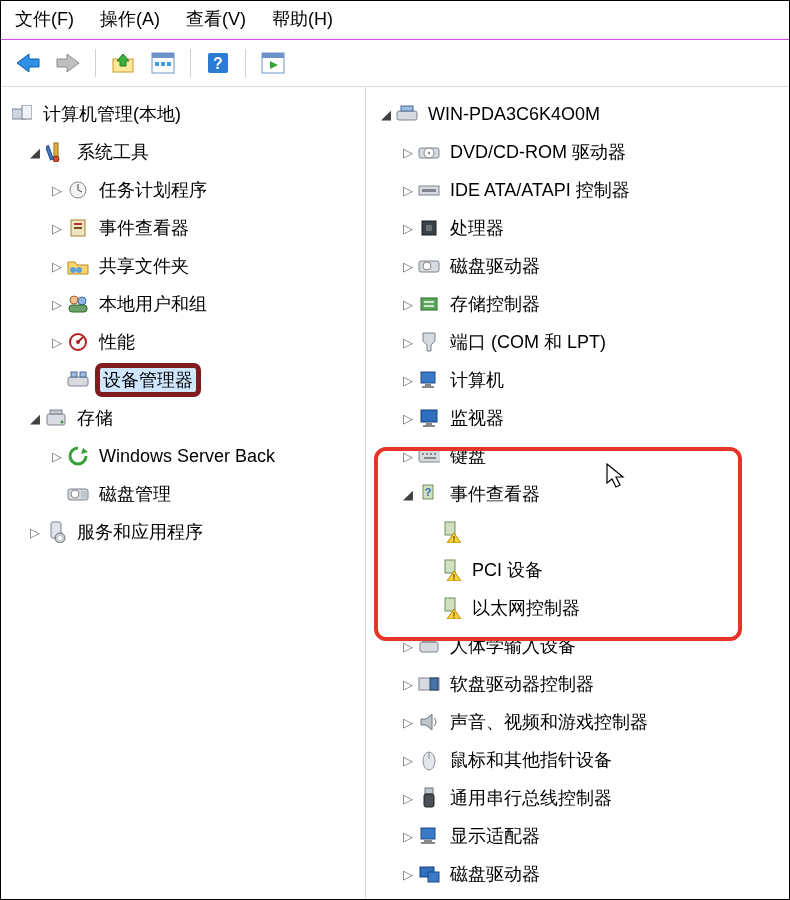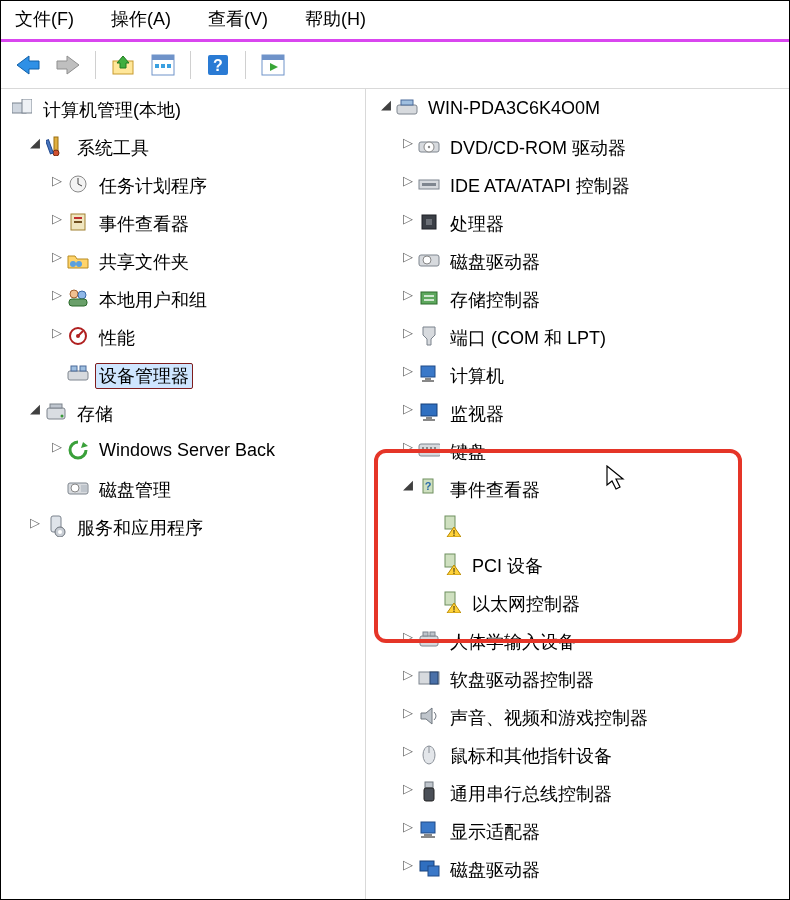--- a/index.html
+++ b/index.html
@@ -1,31 +1,31 @@
 <!DOCTYPE html>
 <html><head>
 <meta charset="utf-8">
 <style>
 html,body{margin:0;padding:0;font-family:"Microsoft YaHei","SimSun",Arial,sans-serif;font-size:18px;color:#000;background:#fff}
 .window{width:790px;height:900px;box-sizing:border-box;border:1px solid #000;display:flex;flex-direction:column;overflow:hidden}
-.menubar{display:flex;gap:37px;padding:6px 14px 8px 14px;border-bottom:3px solid #d946ef}
+.menubar{display:flex;gap:26px;padding:6px 14px 8px 14px;border-bottom:1px solid #d946ef}
 .menuitem{cursor:default}
 .toolbar{display:flex;align-items:center;gap:6px;padding:8px 10px;border-bottom:1px solid #d9d9d9}
 .tbtn{width:34px;height:30px;display:flex;align-items:center;justify-content:center}
 .tsep{width:1px;height:28px;background:#d0d0d0;margin:0 4px}
 .panes{flex:1;display:flex;min-height:0}
 .left{width:365px;border-right:1px solid #d9d9d9;padding:8px 4px 8px 8px;box-sizing:border-box;overflow:hidden;white-space:nowrap}
 .right{flex:1;padding:8px 4px 8px 8px;box-sizing:border-box;overflow:hidden;white-space:nowrap;position:relative}
-.row{display:flex;align-items:flex-start;height:38px}
+.row{display:flex;align-items:center;height:38px}
 .arrow{width:16px;display:inline-flex;justify-content:center;color:#6b6b6b;font-size:13px}
 .arrow.open{color:#404040}
 .sp{display:inline-block}
 .icon{width:22px;height:22px;margin:0 6px 0 2px;display:inline-flex;align-items:center;justify-content:center}
 .lbl{padding:1px 4px}
-.sel{background:#cfe6ff;border:1px solid #7f1d1d;border-radius:2px;padding:0 3px}
+.sel{background:#cfe6ff;border:5px solid #7f1d1d;border-radius:7px;padding:0 3px}
 .hlbox{position:absolute;border:4px solid #e53528;border-radius:12px;left:8px;top:360px;width:360px;height:186px;pointer-events:none}
 .cursor{position:absolute;left:240px;top:376px;pointer-events:none}
 svg{display:block}
 </style>
 </head>
 <body>
 
 <div class="window">
 
   <div class="menubar">

